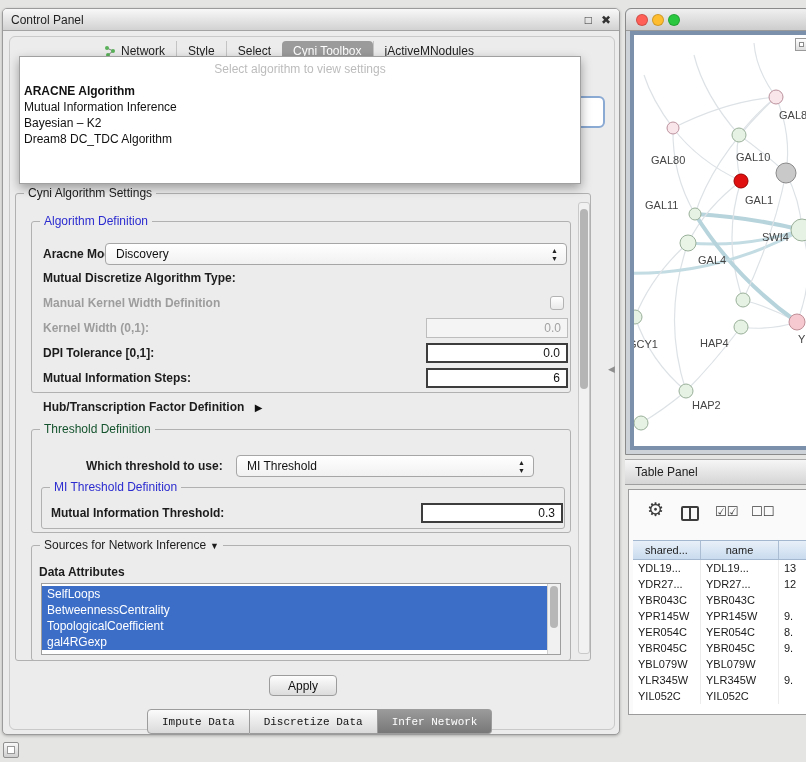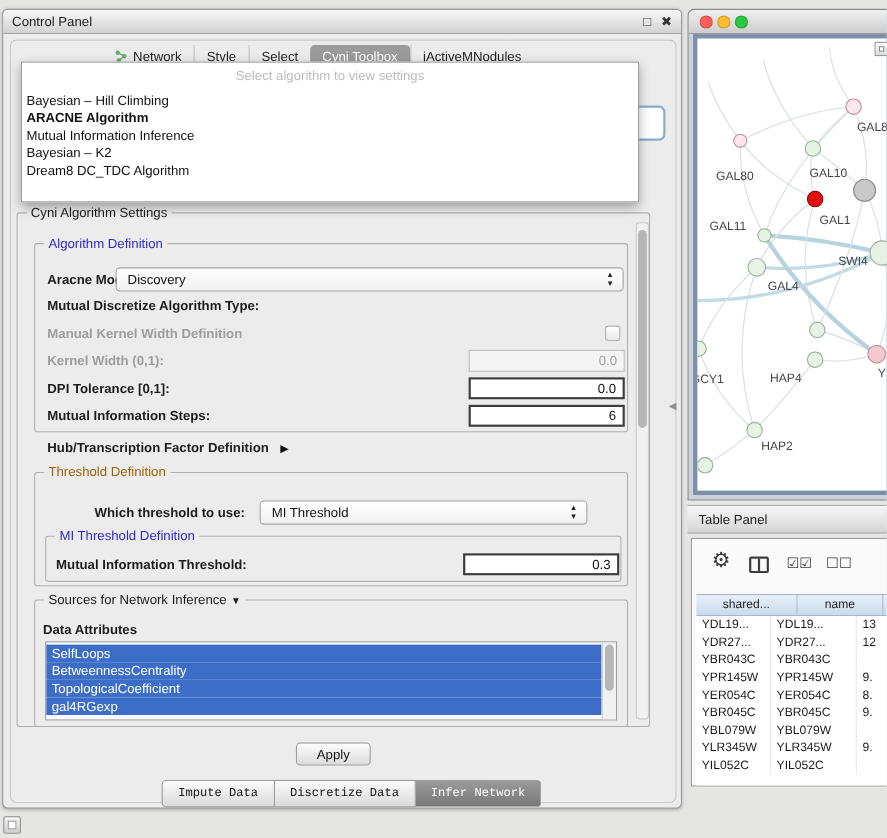--- a/index.html
+++ b/index.html
@@ -25,21 +25,21 @@
   .popup { position:absolute; background:#fff; border:1px solid #a0a0a0; box-shadow:0 4px 10px rgba(0,0,0,.35); z-index:20; }
   .popup-placeholder { text-align:center; color:#bcbcbc; font-size:12px; padding-top:5px; height:26px; }
   .popup-item { font-size:12px; color:#111; height:16px; line-height:16px; padding-left:4px; white-space:nowrap; }
   .popup-item.bold { font-weight:bold; }
 
   .combo-fragment { position:absolute; width:46px; height:32px; background:#fff; border:2px solid #8aa9d3; border-radius:6px; z-index:5; }
 
   .group { position:absolute; border:1px solid #b1b1b1; border-radius:3px; }
   .legend { position:absolute; top:-8px; left:8px; background:#ececec; padding:0 4px; font-size:12px; color:#1c1c1c; white-space:nowrap; }
   .legend.blue { color:#2b2bd0; }
-  .legend.green { color:#a16207; }
+  .legend.green { color:#14532d; }
   .legend .tri-down { font-size:9px; margin-left:4px; color:#1c1c1c; }
 
   .lbl { position:absolute; font-size:12px; font-weight:bold; color:#1c1c1c; white-space:nowrap; }
   .lbl.disabled { color:#9d9d9d; }
   .tri-right { font-size:10px; margin-left:7px; color:#111; }
 
   .combo { position:absolute; height:22px; background:linear-gradient(#ffffff,#f1f1f1); border:1px solid #a6a6a6;
            border-radius:4px; display:flex; align-items:center; font-size:12px; color:#111; padding:0 22px 0 10px; }
   .arrows { position:absolute; right:7px; top:3px; width:9px; font-size:7px; line-height:8px; color:#222; text-align:center; }
   .arrows::before { content:"▲"; display:block; }
@@ -143,21 +143,20 @@
         <div class="top-tab">
           <span>jActiveMNodules</span>
         </div>
       </div>
 
     <div class="combo-fragment" style="left:556px; top:87px;"></div>
 
     <div class="popup" style="left:16px; top:47px; width:562px; height:128px;">
       <div class="popup-placeholder">Select algorithm to view settings</div>
       <div>
-          <div class="popup-item">Bayesian – Hill Climbing</div>
           <div class="popup-item bold">ARACNE Algorithm</div>
           <div class="popup-item">Mutual Information Inference</div>
           <div class="popup-item">Bayesian – K2</div>
           <div class="popup-item">Dream8 DC_TDC Algorithm</div>
         </div>
     </div>
 
     <div class="group" style="left:12px; top:184px; width:576px; height:468px;">
       <span class="legend">Cyni Algorithm Settings</span>
       <div class="vscroll" style="left:562px; top:8px; height:452px;">
@@ -310,21 +309,21 @@
 
   <div id="table-window">
     <span class="tp-icon" style="left:18px; top:8px; font-size:19px;">⚙</span>
     <span id="columns-icon" style="left:52px; top:16px;">
         <div></div>
       </span>
     <span class="tp-icon" style="left:86px; top:14px; font-size:13px;">☑☑</span>
     <span class="tp-icon" style="left:122px; top:14px; font-size:13px;">☐☐</span>
 
     <div class="tbl-header">
-        <div class="tbl-hcell" style="width: 92px;">shared...</div>
+        <div class="tbl-hcell" style="width: 68px;">shared...</div>
         <div class="tbl-hcell" style="width: 78px;">name</div>
         <div class="tbl-hcell" style="flex: 1 1 0%;"></div>
       </div>
     <div class="tbl-body">
         <div class="tbl-row">
           <div class="tbl-cell" style="width: 68px;">YDL19...</div>
           <div class="tbl-cell" style="width: 78px;">YDL19...</div>
           <div class="tbl-cell" style="flex: 1 1 0%;">13</div>
         </div>
         <div class="tbl-row">

